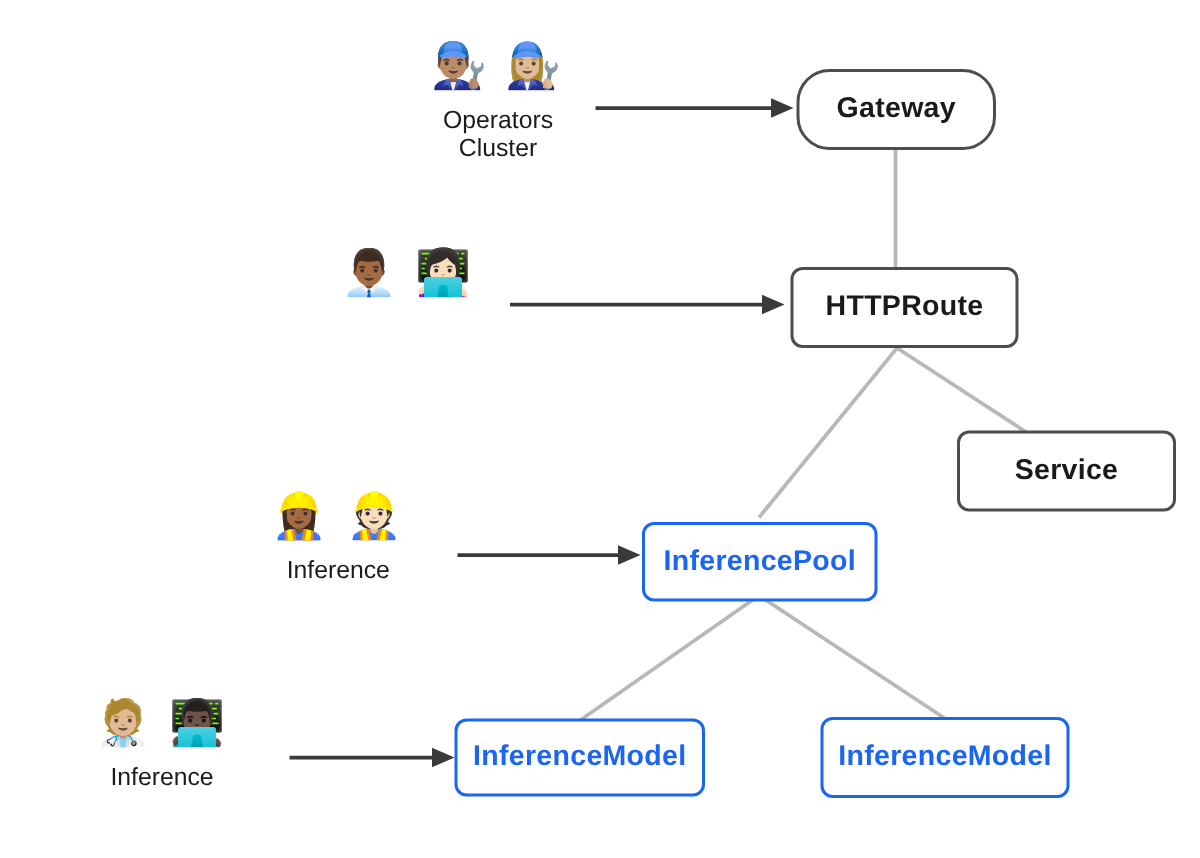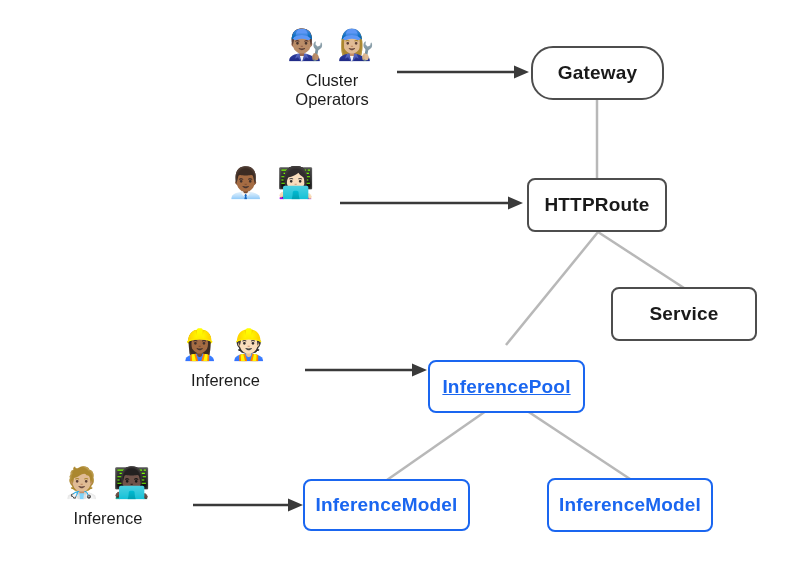--- a/index.html
+++ b/index.html
@@ -57,23 +57,23 @@
     white-space: nowrap;
   }
   .persona .label {
     margin-top: 7px;
     font-size: 16.5px;
     line-height: 1.18;
     color: #1c1c1c;
   }
   
   #node-gateway         { left: 531px; top:  46px; width: 133px; height: 54px; border-radius: 22px; }
-  #node-httproute       { left: 527px; top: 178px; width: 140px; height: 54px; }
-  #node-service         { left: 611px; top: 287px; width: 146px; height: 54px; }
-  #node-inferencepool   { left: 428px; top: 360px; width: 157px; height: 53px; text-decoration: underline; }
+  #node-httproute       { left: 527px; top: 178px; width: 152px; height: 54px; }
+  #node-service         { left: 638px; top: 287px; width: 146px; height: 54px; }
+  #node-inferencepool   { left: 428px; top: 348px; width: 157px; height: 53px; }
   #node-inferencemodel-1{ left: 303px; top: 479px; width: 167px; height: 52px; }
   #node-inferencemodel-2{ left: 547px; top: 478px; width: 166px; height: 54px; }
   
   #persona-cluster-operators   { left: 252px; top:  26px; width: 160px; }
   #persona-application-devs    { left: 192px; top: 164px; width: 160px; }
   #persona-platform-owners     { left: 143px; top: 326px; width: 165px; }
   #persona-workload-owners     { left:  28px; top: 464px; width: 160px; }
 </style>
 </head>
 <body>
@@ -102,22 +102,22 @@
     </g>
     <g>
       <line x1="193" y1="505" x2="289" y2="505" stroke="#3a3a3a" stroke-width="2.5"></line>
       <polygon points="288,498.5 303,505 288,511.5" fill="#3a3a3a"></polygon>
     </g>
   </svg>
 
   <div class="persona" id="persona-cluster-operators">
     <div class="emoji">👨🏽‍🔧 👩🏼‍🔧</div>
     <div class="label">
+      <div>Operators</div>
       <div>Cluster</div>
-      <div>Operators</div>
     </div>
   </div>
 
   <div class="persona" id="persona-application-devs">
     <div class="emoji">👨🏾‍💼 👩🏻‍💻</div>
   </div>
 
   <div class="persona" id="persona-platform-owners">
     <div class="emoji">👷🏾‍♀️ 👷🏻</div>
     <div class="label">

